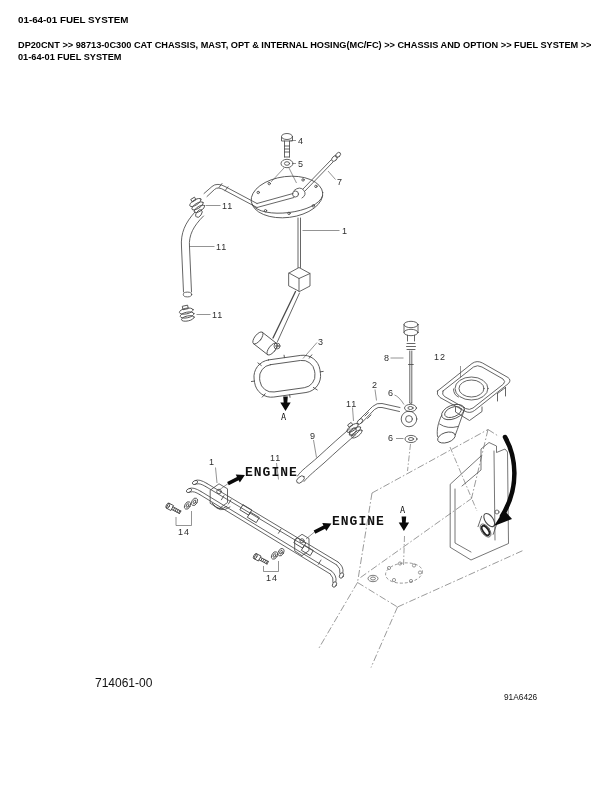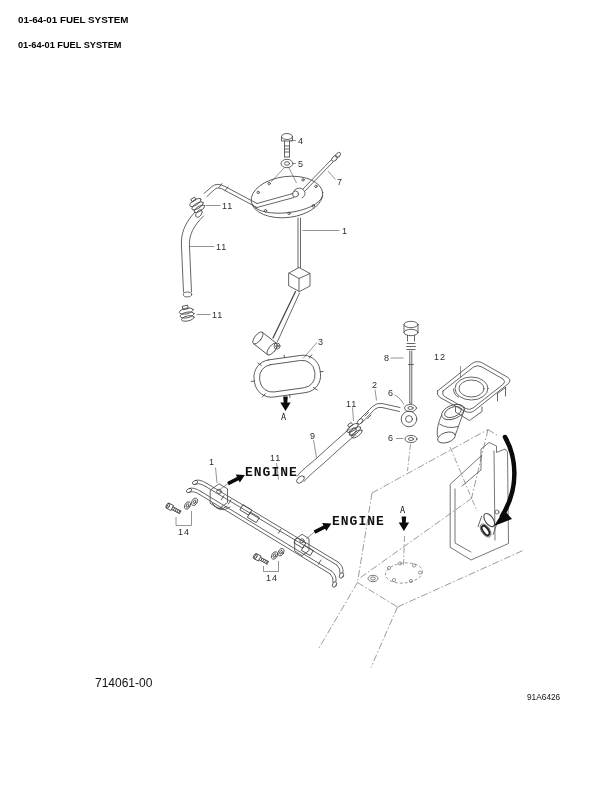--- a/index.html
+++ b/index.html
@@ -2,35 +2,36 @@
 <html><head>
 <meta charset="utf-8">
 <style>
   html,body{margin:0;padding:0;background:#888;}
   .page{position:relative;width:612px;height:792px;margin:0 auto;background:#ffffff;overflow:hidden;
         font-family:"Liberation Sans",sans-serif;}
   .hdr-title{position:absolute;left:18px;top:14px;font-size:9.8px;font-weight:700;color:#000;white-space:nowrap;}
   .crumb{position:absolute;left:18px;top:40px;width:578px;font-size:9.2px;font-weight:700;color:#000;line-height:11.5px;}
   .crumb div{white-space:nowrap;}
   .footer-left{position:absolute;left:95px;top:676px;font-size:12px;color:#111;}
-  .footer-right{position:absolute;left:527px;top:692px;font-size:8.3px;color:#111;}
+  .footer-right{position:absolute;left:504px;top:692px;font-size:8.3px;color:#111;}
   svg{position:absolute;left:0;top:0;}
   .callout{position:absolute;font-size:9px;letter-spacing:1px;color:#2e2e2e;white-space:nowrap;}
   .viewlabel{position:absolute;font-family:"DejaVu Sans Mono",monospace;font-size:8.5px;color:#111;white-space:nowrap;}
   .engine{position:absolute;font-family:Liberation Mono, monospace;font-size:13px;font-weight:700;
           letter-spacing:1px;color:#111;white-space:nowrap;}
 </style>
 </head>
 <body>
 
 <div class="page">
 
   <div class="hdr-title">01-64-01 FUEL SYSTEM</div>
 
   <div class="crumb">
+    <div>DP20CNT &gt;&gt; 98713-0C300 CAT CHASSIS, MAST, OPT &amp; INTERNAL HOSING(MC/FC) &gt;&gt; CHASSIS AND OPTION &gt;&gt; FUEL SYSTEM &gt;&gt;</div>
     <div>01-64-01 FUEL SYSTEM</div>
   </div>
 
   <svg width="612" height="792" viewBox="0 0 612 792">
 
     <g stroke="#5a5a5a" stroke-width="0.65" fill="none">
       <path d="M290.5,140.5 L296,140.5"></path>
       <path d="M293.5,163.5 L296,163.5"></path>
       <path d="M328,171 L335.5,179.5"></path>
       <path d="M302.5,230.5 L339.5,230.5"></path>

